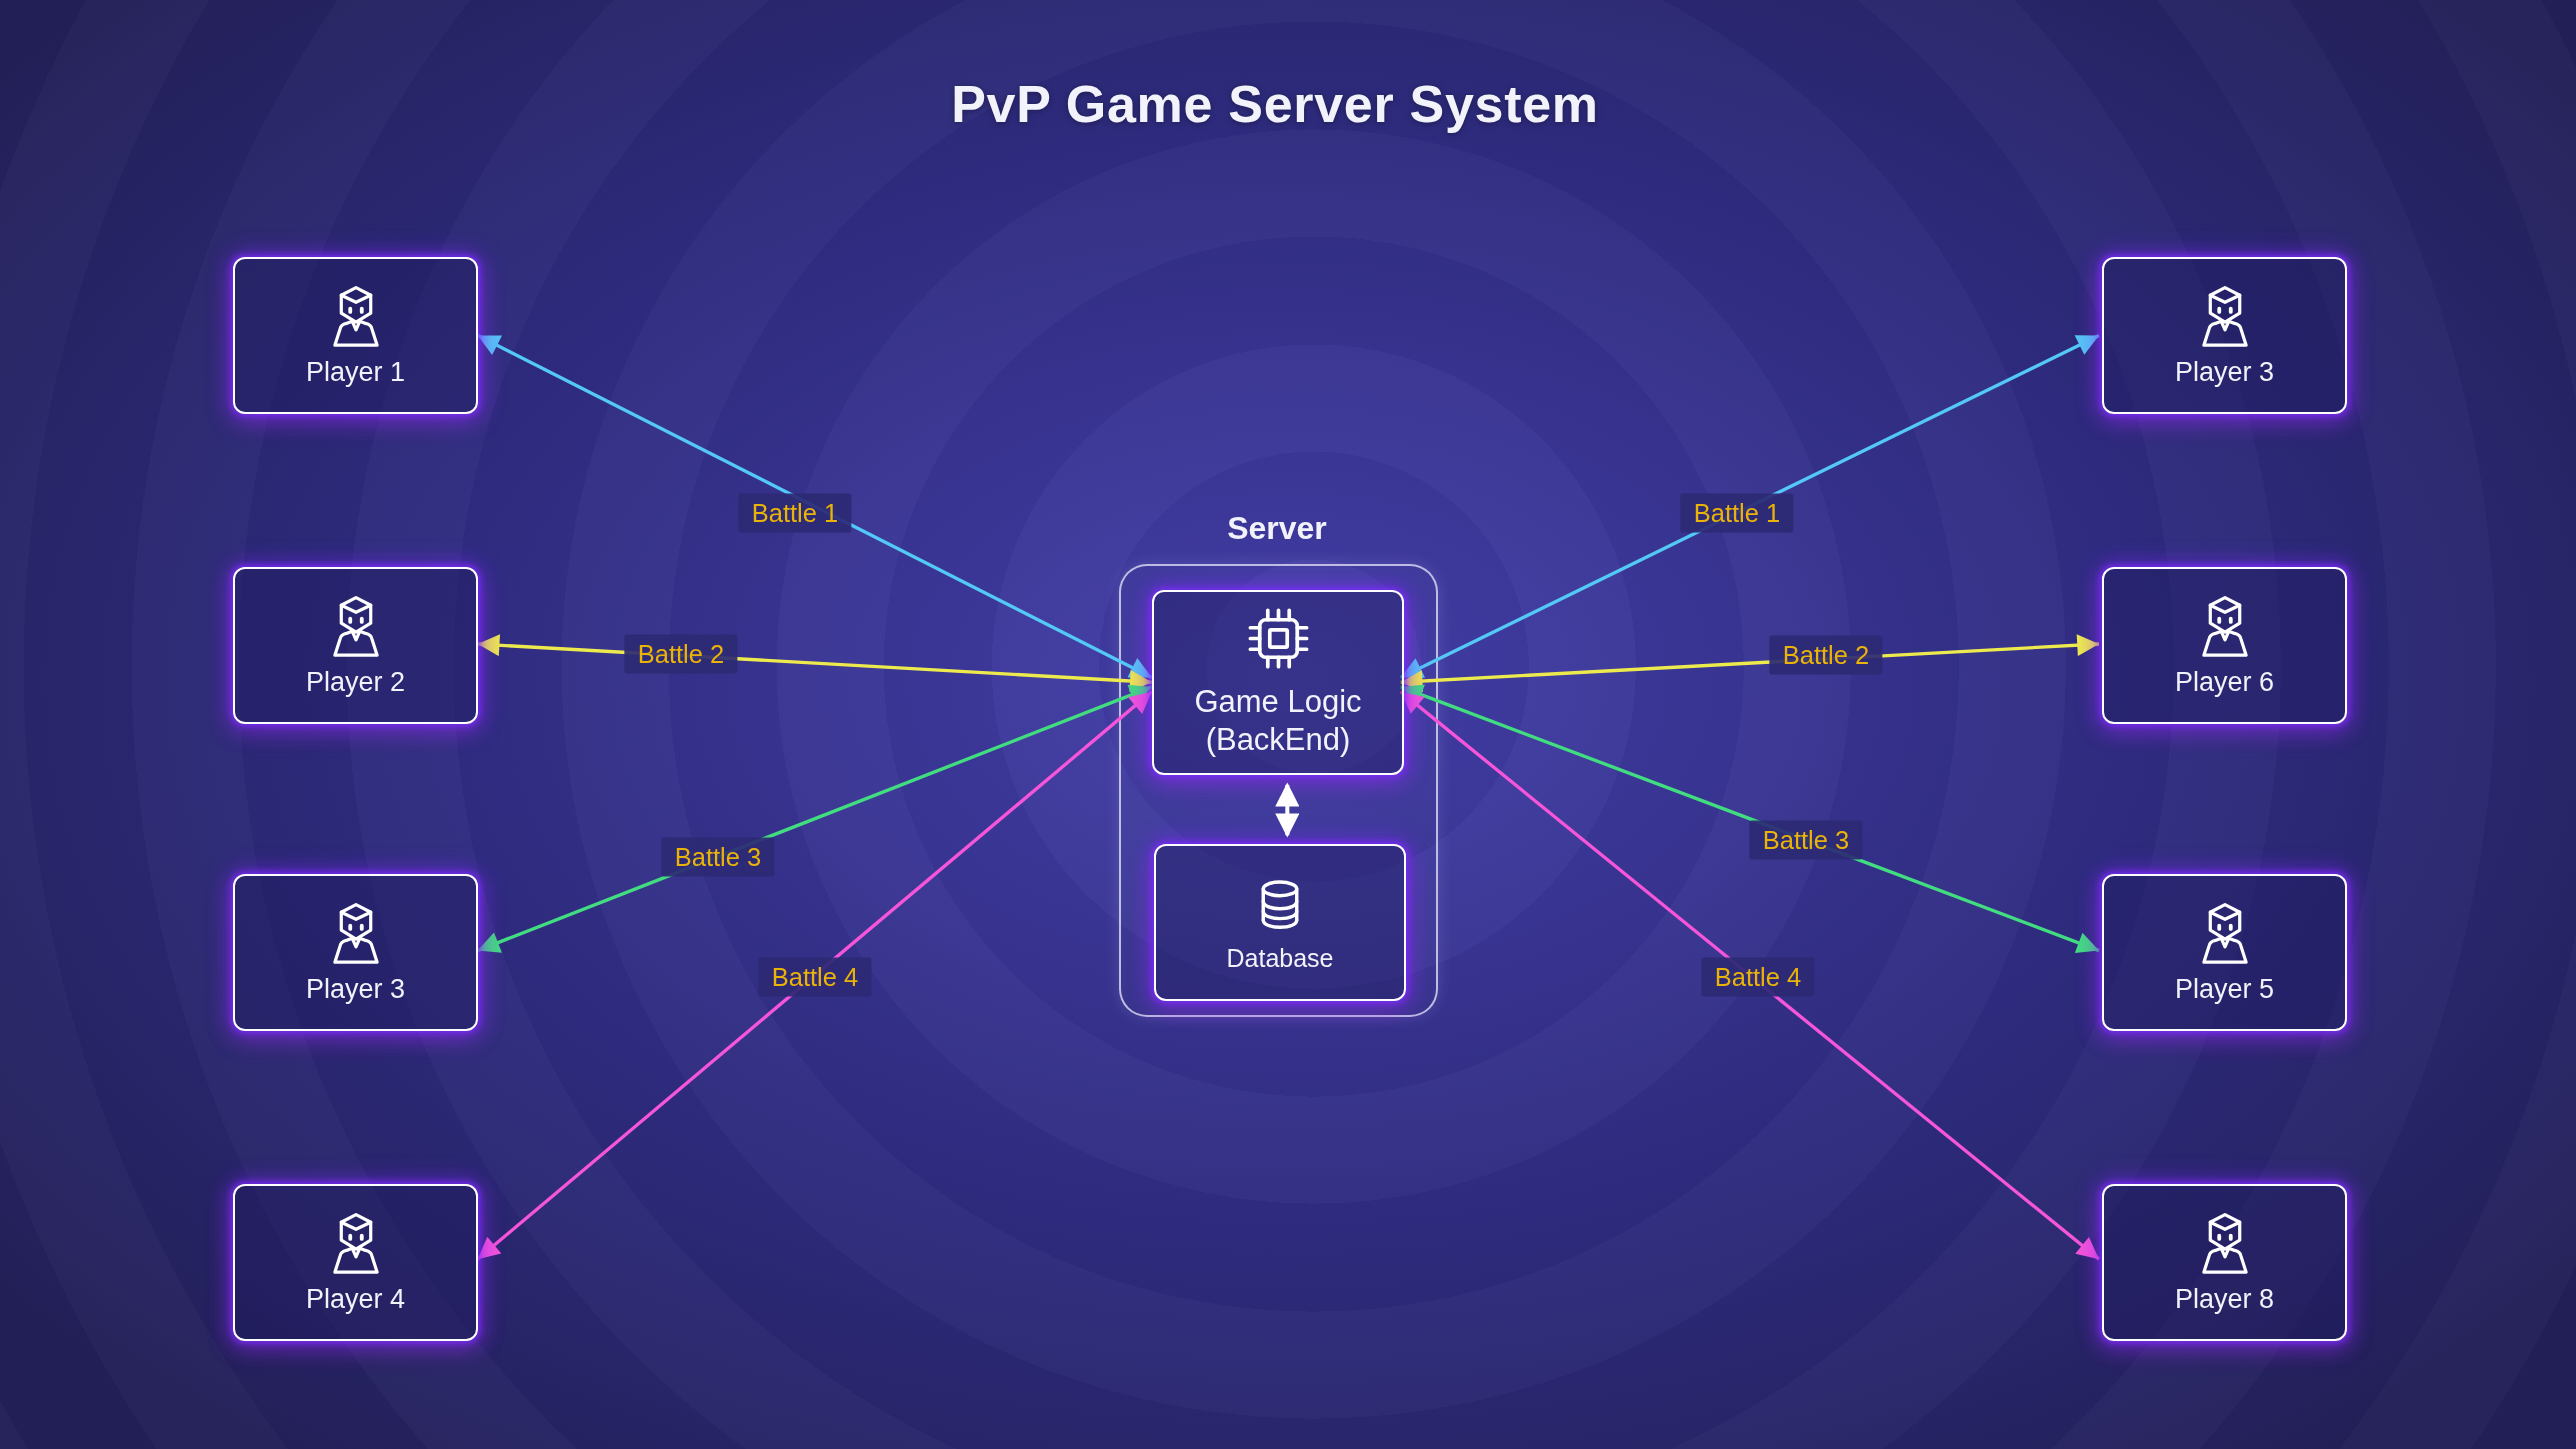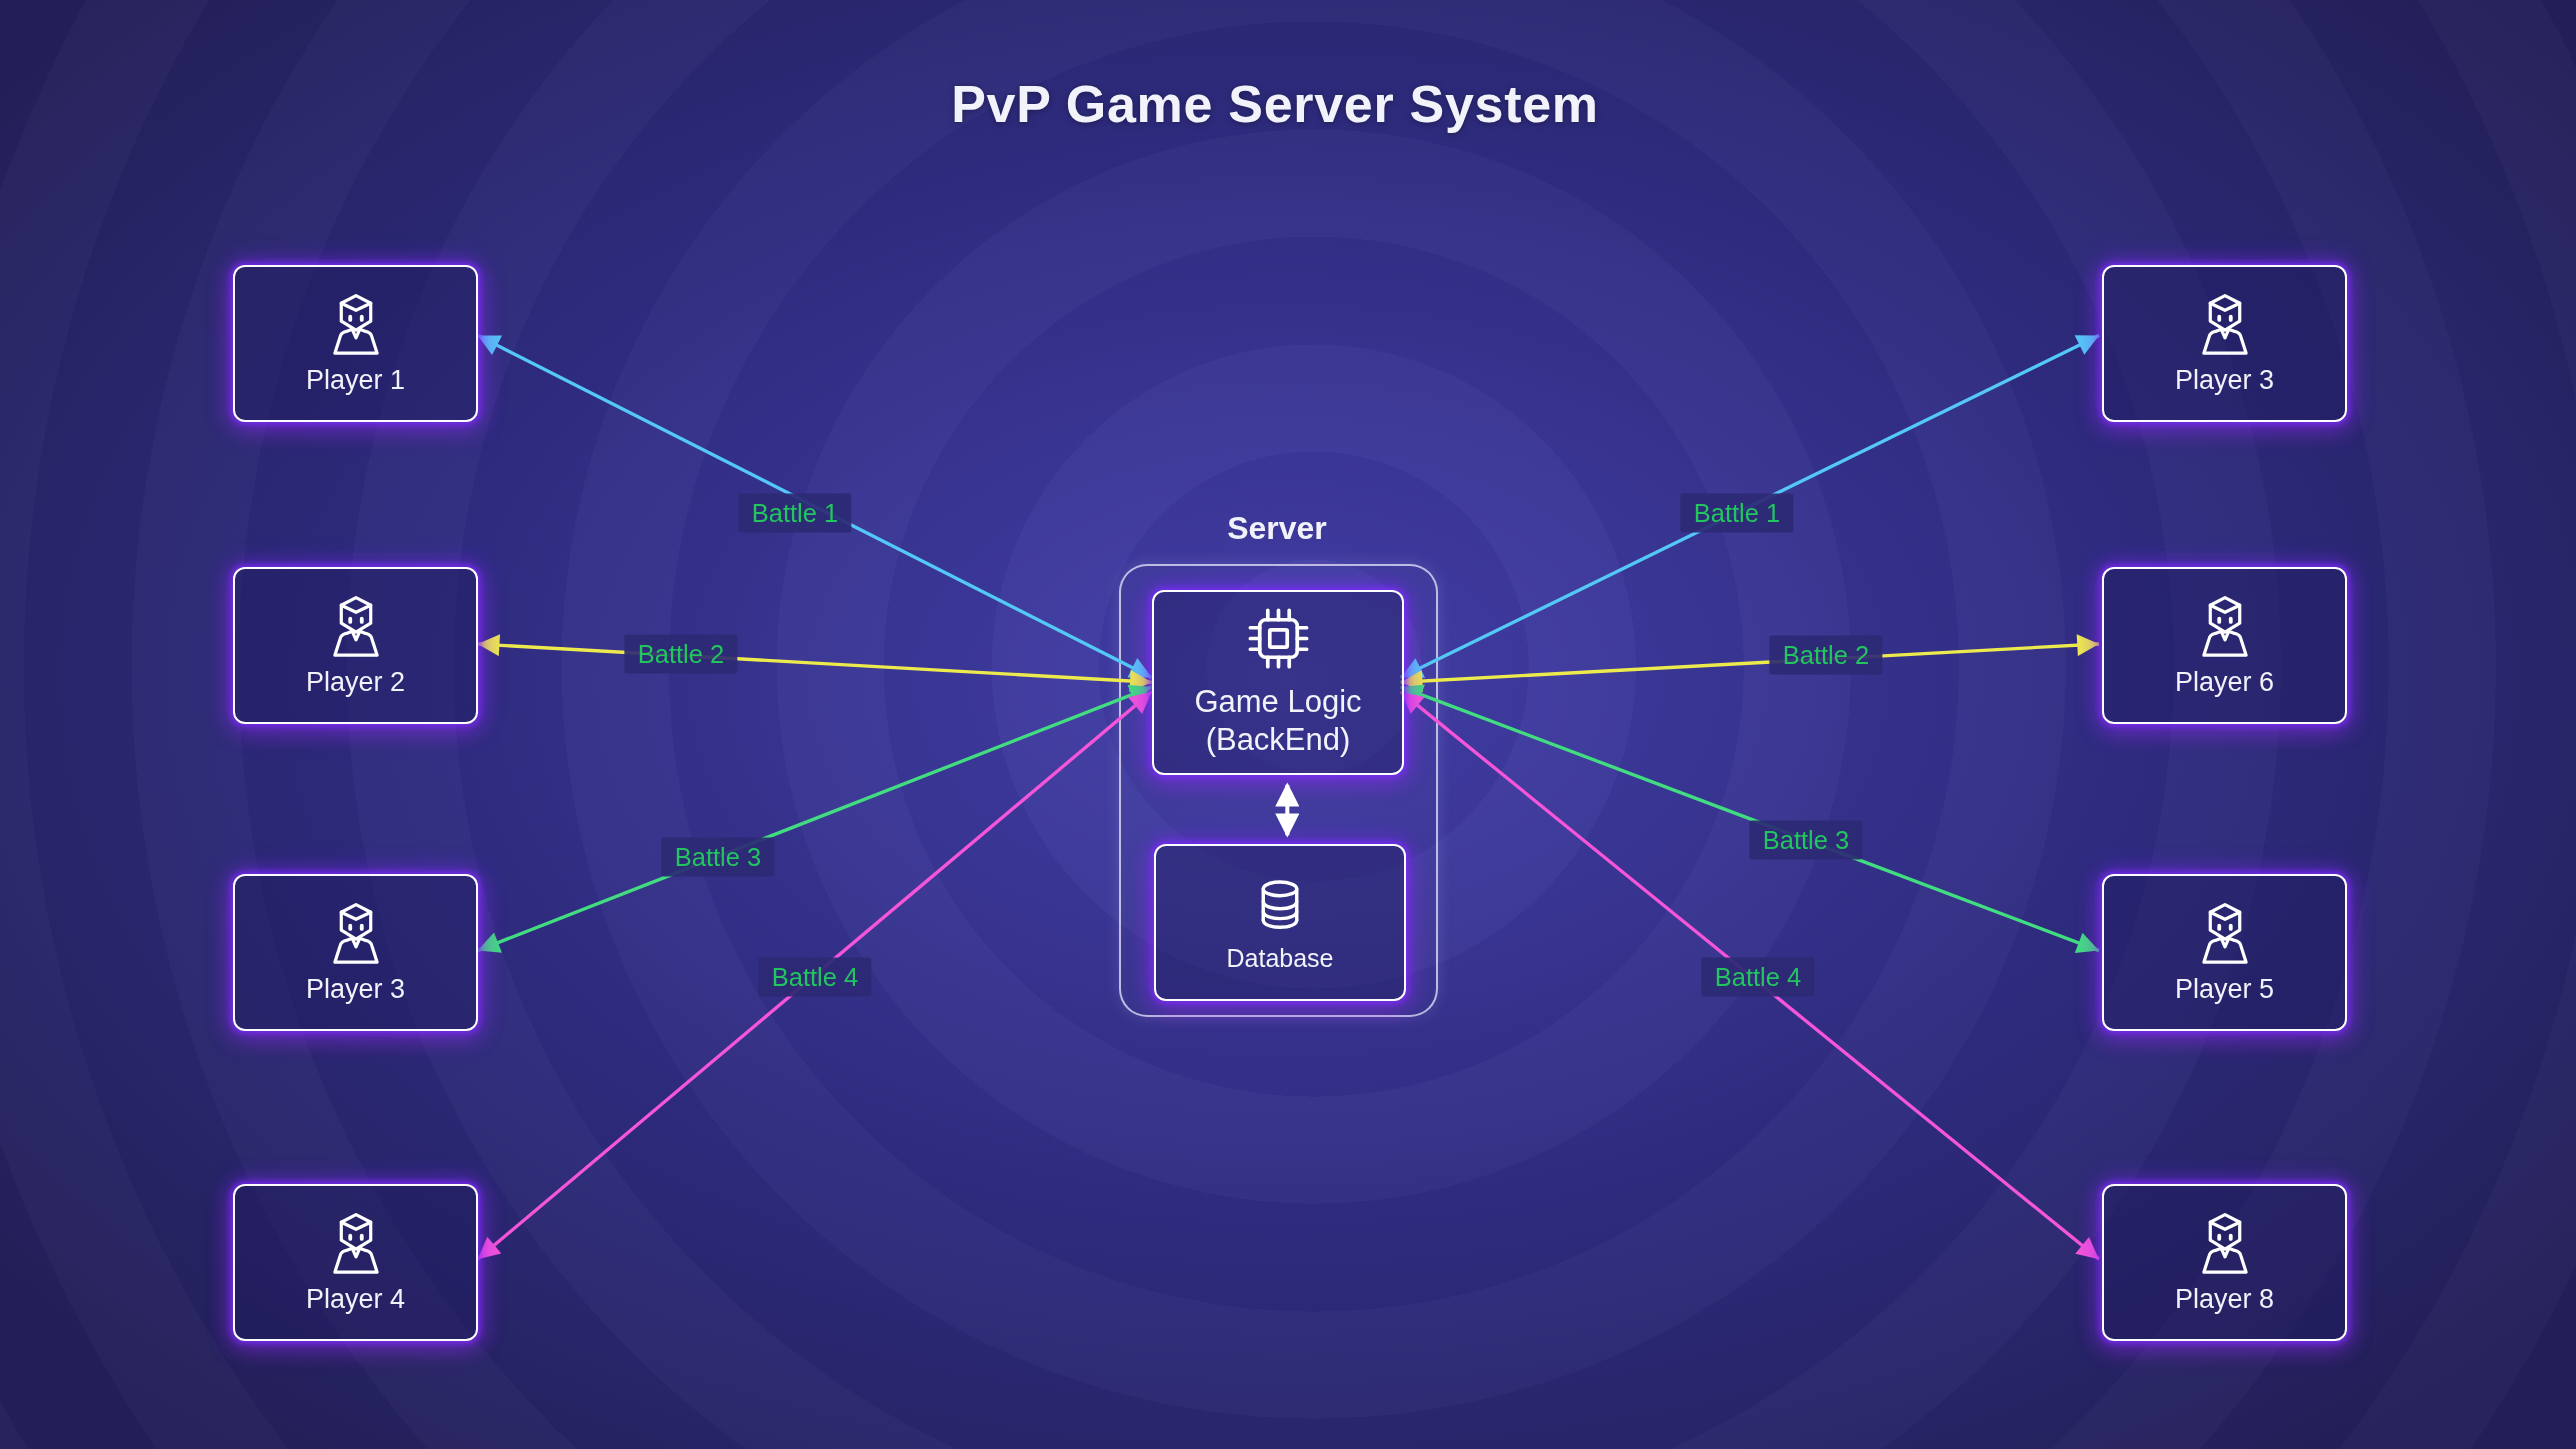--- a/index.html
+++ b/index.html
@@ -38,33 +38,33 @@
     box-shadow:0 0 6px 1.3px rgba(124,42,255,0.85),
                0 0 20px 6.7px rgba(124,42,255,0.38),
                0 8px 25.5px rgba(205,45,235,0.30);
     display:flex;flex-direction:column;align-items:center;justify-content:center;
     z-index:4;
   }
   .player{width:241px;height:153px;gap:9.4px;}
   .player .plabel{font-size:27px;line-height:1;}
   .col-left{left:233px;}
   .col-right{left:2102px;}
-  .row-1{top:257px;margin-top:8px;} .row-2{top:567px;} .row-3{top:874px;} .row-4{top:1184px;}
+  .row-1{top:257px;} .row-2{top:567px;} .row-3{top:874px;} .row-4{top:1184px;}
   .game-logic{left:1152px;top:590px;width:248px;height:181px;gap:10.7px;z-index:4;}
   .game-logic .nlabel{font-size:31px;line-height:1.25;text-align:center;}
   .database{left:1154px;top:844px;width:248px;height:153px;gap:10.7px;z-index:4;}
   .database .nlabel{font-size:25px;line-height:1;text-align:right;}
   .icon-svg{display:block;}
   
   .battle-label{
     transform:translate(-50%,-50%);
     font-size:25.5px;line-height:1;white-space:nowrap;
     padding:6.7px 13.4px;border-radius:2.7px;
     background:rgba(44,41,116,0.92);
-    color:#22c55e;z-index:6;text-align:right;
+    color:#eab308;z-index:6;text-align:right;
   }
   
   .lines-layer{left:0;top:0;z-index:2;pointer-events:none;}
   .link-arrow{left:0;top:0;z-index:5;pointer-events:none;}
 </style>
 </head>
 <body>
 
 <div class="abs title">PvP Game Server System</div>
 

